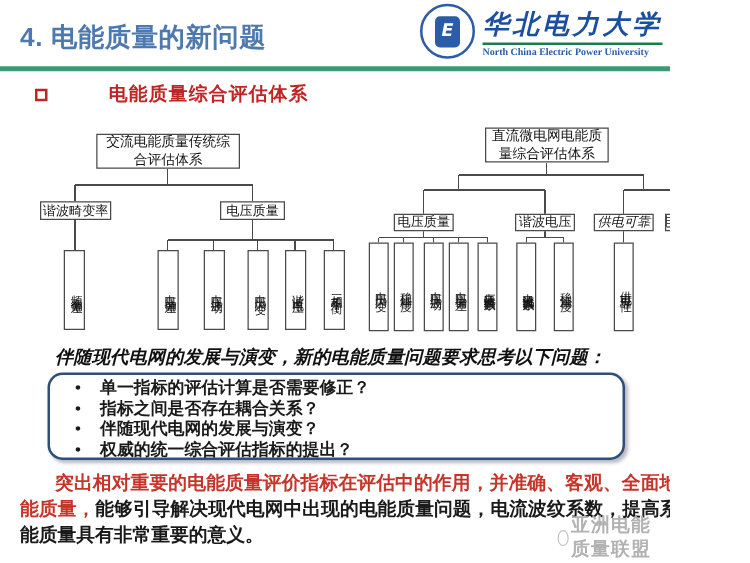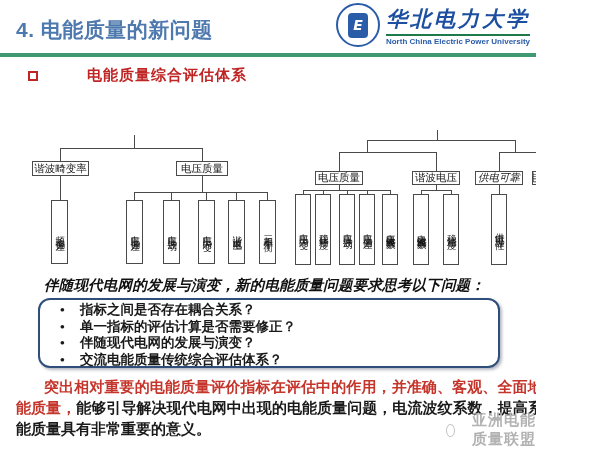--- a/index.html
+++ b/index.html
@@ -23,21 +23,21 @@
     width:20px; height:25px; background:#2a5ca8; border-radius:4px; color:#fff;
     font:italic bold 14px "DejaVu Sans",sans-serif;
     display:flex; align-items:center; justify-content:center;
   }
   .logo-text { display:flex; flex-direction:column; }
   .logo-cn {
     font:italic bold 21px "DejaVu Serif",serif; color:#1d4fa0; letter-spacing:3px; white-space:nowrap;
   }
   .logo-underline { height:2px; background:#1e7a4a; margin:1px 0 1px 0; }
   .logo-en {
-    font-family:Liberation Sans, sans-serif;
+    font-family:Liberation Serif, serif;
     font-size:8px; font-weight:bold; color:#2a5ca8; white-space:nowrap;
   }
   .divider { position:absolute; left:0; top:53px; width:600px; height:4px; background:#3e9973; }
 
   
   .section { position:absolute; left:28px; top:66px; display:flex; align-items:center; gap:9px; }
   .section-square { width:10px; height:10px; border:2.5px solid #c02525; box-sizing:border-box; }
   .section-label { font-size:15px; font-weight:bold; color:#c02525; letter-spacing:1px;padding-left:40px; }
 
   
@@ -79,21 +79,20 @@
     position:absolute; left:16px; top:377px; width:572px;
     font-size:15px; font-weight:600; line-height:21px;
     text-indent:28px; text-align:justify; color:#1a1a1a;
   }
   .conclusion .hl { color:#c5352b; }
 
   
   .watermark {
     position:absolute; left:446px; top:411px; display:flex; align-items:center; gap:2px;
     color:#b2b2b2;
-    text-align:right;
   }
   .wm-circle { width:13px; height:13px; border:1.5px solid #c4c4c4; border-radius:50%; box-sizing:border-box; }
   .wm-text { font-size:15px; font-weight:600; letter-spacing:1px; }
 </style>
 </head>
 <body>
 
 <div id="slide">
 
   <div class="slide-title">4. 电能质量的新问题</div>
@@ -151,53 +150,55 @@
       <line x1="411" y1="92" x2="441" y2="92"></line>
       <line x1="411" y1="92" x2="411" y2="96"></line>
       <line x1="441" y1="92" x2="441" y2="96"></line>
       <line x1="489" y1="87" x2="489" y2="96"></line>
       <line x1="550" y1="87" x2="550" y2="92"></line>
       <line x1="536" y1="92" x2="564" y2="92"></line>
       <line x1="536" y1="92" x2="536" y2="96"></line>
       <line x1="564" y1="92" x2="564" y2="96"></line>
     </svg>
 
+    <div class="dbox root" style="left:67px;top:9px;width:115px;height:28px;">交流电能质量传统综合评估体系</div>
     <div class="dbox branch" style="left:22px;top:63px;width:57px;height:15px;">谐波畸变率</div>
     <div class="dbox branch" style="left:166px;top:63px;width:52px;height:15px;">电压质量</div>
     <div class="dbox leaf" style="left:41px;top:102px;width:17px;height:64px;">频率偏差</div>
     <div class="dbox leaf" style="left:116px;top:102px;width:17px;height:64px;">电压偏差</div>
     <div class="dbox leaf" style="left:153px;top:102px;width:17px;height:64px;">电压波动</div>
     <div class="dbox leaf" style="left:188px;top:102px;width:17px;height:64px;">电压闪变</div>
     <div class="dbox leaf" style="left:218px;top:102px;width:17px;height:64px;">谐波电压</div>
     <div class="dbox leaf" style="left:249px;top:102px;width:17px;height:64px;">三相不平衡</div>
 
+    <div class="dbox root" style="left:378px;top:4px;width:99px;height:28px;">直流微电网电能质量综合评估体系</div>
     <div class="dbox branch" style="left:305px;top:73px;width:48px;height:14px;">电压质量</div>
     <div class="dbox branch" style="left:402px;top:73px;width:48px;height:14px;">谐波电压</div>
     <div class="dbox branch" style="left:465px;top:73px;width:48px;height:14px;font-style:italic;">供电可靠</div>
     <div class="dbox branch" style="left:522px;top:73px;width:56px;height:14px;">电流波纹系数</div>
     <div class="dbox leaf" style="left:285px;top:96px;width:16px;height:71px;">电压闪变</div>
     <div class="dbox leaf" style="left:305px;top:96px;width:16px;height:71px;">稳压精度</div>
     <div class="dbox leaf" style="left:329px;top:96px;width:16px;height:71px;">电压波动</div>
     <div class="dbox leaf" style="left:349px;top:96px;width:16px;height:71px;">电压偏差</div>
     <div class="dbox leaf leaf6" style="left:372px;top:96px;width:16px;height:71px;">电压波纹系数</div>
     <div class="dbox leaf leaf6" style="left:403px;top:96px;width:16px;height:71px;">电流波纹系数</div>
     <div class="dbox leaf" style="left:433px;top:96px;width:16px;height:71px;">稳流精度</div>
     <div class="dbox leaf" style="left:481px;top:96px;width:16px;height:71px;">供电可靠性</div>
     <div class="dbox leaf" style="left:528px;top:96px;width:16px;height:71px;">功率因数</div>
     <div class="dbox leaf" style="left:556px;top:96px;width:16px;height:71px;">谐波畸变率</div>
   </div>
 
   <div class="intro">伴随现代电网的发展与演变，新的电能质量问题要求思考以下问题：</div>
 
   <div class="qbox">
     <ul>
+      <li>单一指标的评估计算是否需要修正？</li>
       <li>指标之间是否存在耦合关系？</li>
-      <li>单一指标的评估计算是否需要修正？</li>
       <li>伴随现代电网的发展与演变？</li>
-      <li>交流电能质量传统综合评估体系？</li>
+      <li>权威的统一综合评估指标的提出？</li>
     </ul>
   </div>
 
   <div class="conclusion"><span class="hl">突出相对重要的电能质量评价指标在评估中的作用，并准确、客观、全面地评估电能质量，</span><span>能够引导解决现代电网中出现的电能质量问题，电流波纹系数，提高系统的电能质量具有非常重要的意义。</span></div>
 
   <div class="watermark">
     <span class="wm-circle"></span>
     <span class="wm-text">亚洲电能质量联盟</span>
   </div>
 

